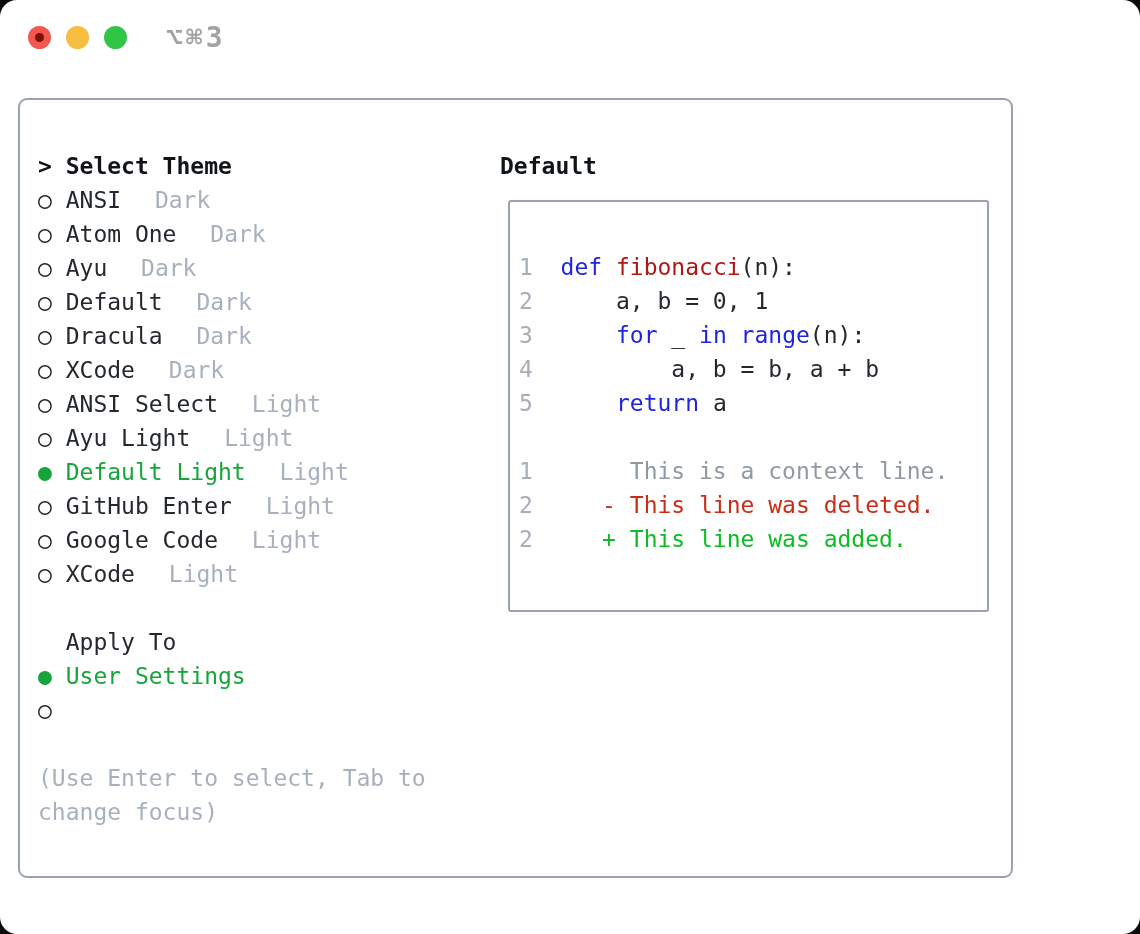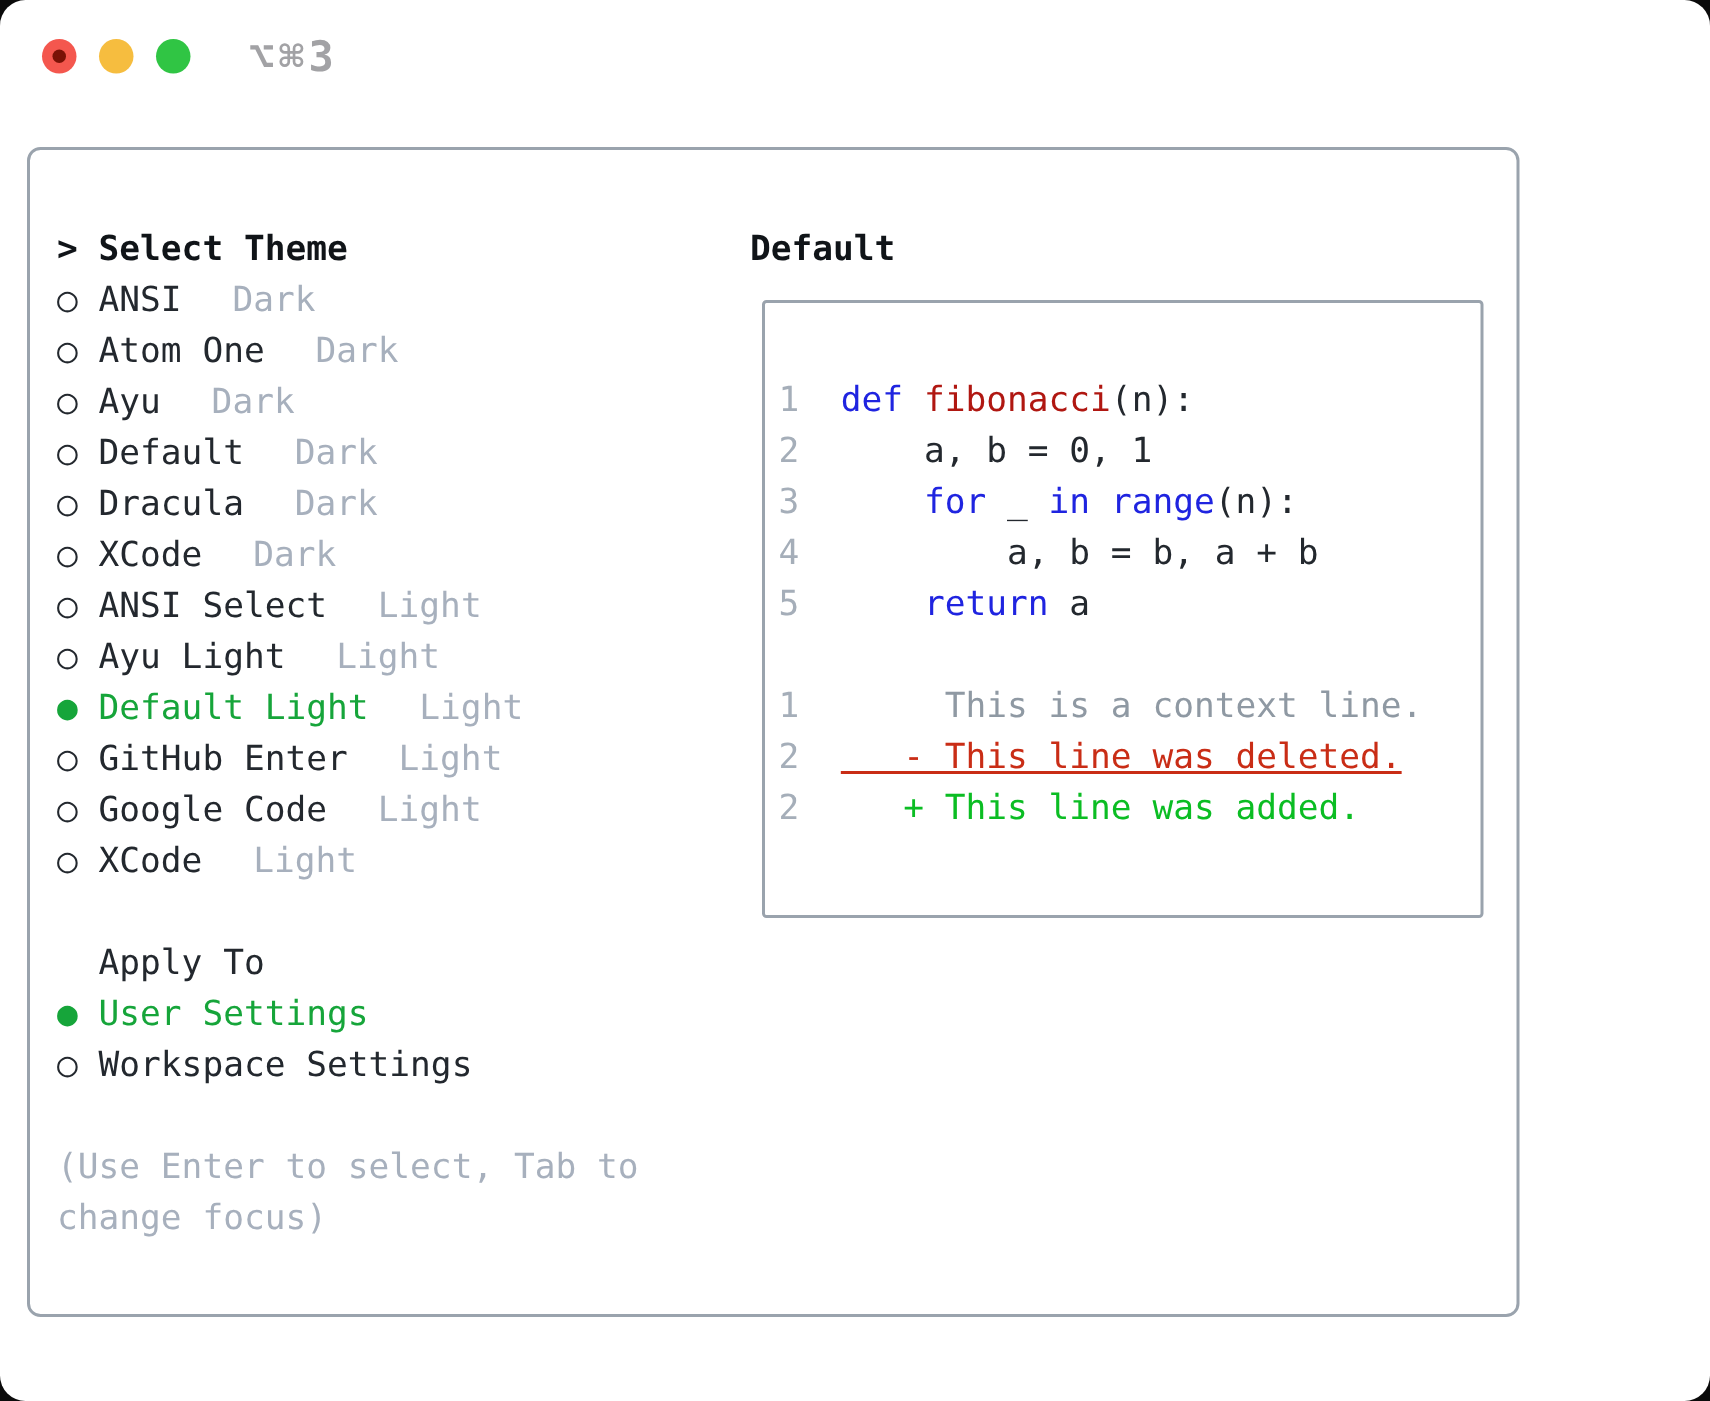--- a/index.html
+++ b/index.html
@@ -71,21 +71,21 @@
     margin:0;padding:48px 12px 0 9px;
     font-size:23px;line-height:34px;
     white-space:pre;
   }
   .pline{height:34px;}
   .ln{color:var(--line_number_gray,#a5aeb9);}
   .kw{color:var(--keyword_blue,#1f24e0);}
   .fn{color:var(--function_red,#b01711);}
   .plain{color:var(--text_dark,#23282e);}
   .ctx{color:var(--context_gray,#8f99a3);text-align:right;}
-  .del{color:var(--deleted_red,#c92d16);text-decoration:underline;}
+  .del{color:var(--deleted_red,#c92d16);}
   .add{color:var(--added_green,#0bbd23);}
 </style>
 </head>
 <body>
 
 <div class="stage">
   <div class="window">
 
     <div class="lights">
       <div class="light close">
@@ -115,21 +115,21 @@
           <div class="row"><span class="gutter radio">○</span><span class="item-name">GitHub Enter</span><span class="variant"> Light</span></div>
           <div class="row"><span class="gutter radio">○</span><span class="item-name">Google Code</span><span class="variant"> Light</span></div>
           <div class="row"><span class="gutter radio">○</span><span class="item-name">XCode</span><span class="variant"> Light</span></div>
         </div>
       <div class="row"></div>
       <div class="row">
         <span class="gutter"></span><span class="section-title">Apply To</span>
       </div>
       <div id="apply-list">
           <div class="row"><span class="gutter radio sel">●</span><span class="item-name sel">User Settings</span></div>
-          <div class="row"><span class="gutter radio">○</span><span class="item-name">Workspace Settings</span></div>
+          <div class="row"><span class="gutter radio">○</span></div>
         </div>
       <div class="row"></div>
       <div id="help-text">
           <div class="row help-line">(Use Enter to select, Tab to</div>
           <div class="row help-line">change focus)</div>
         </div>
     </div>
 
     <div class="preview-title">Default</div>
     <div class="preview-box">

